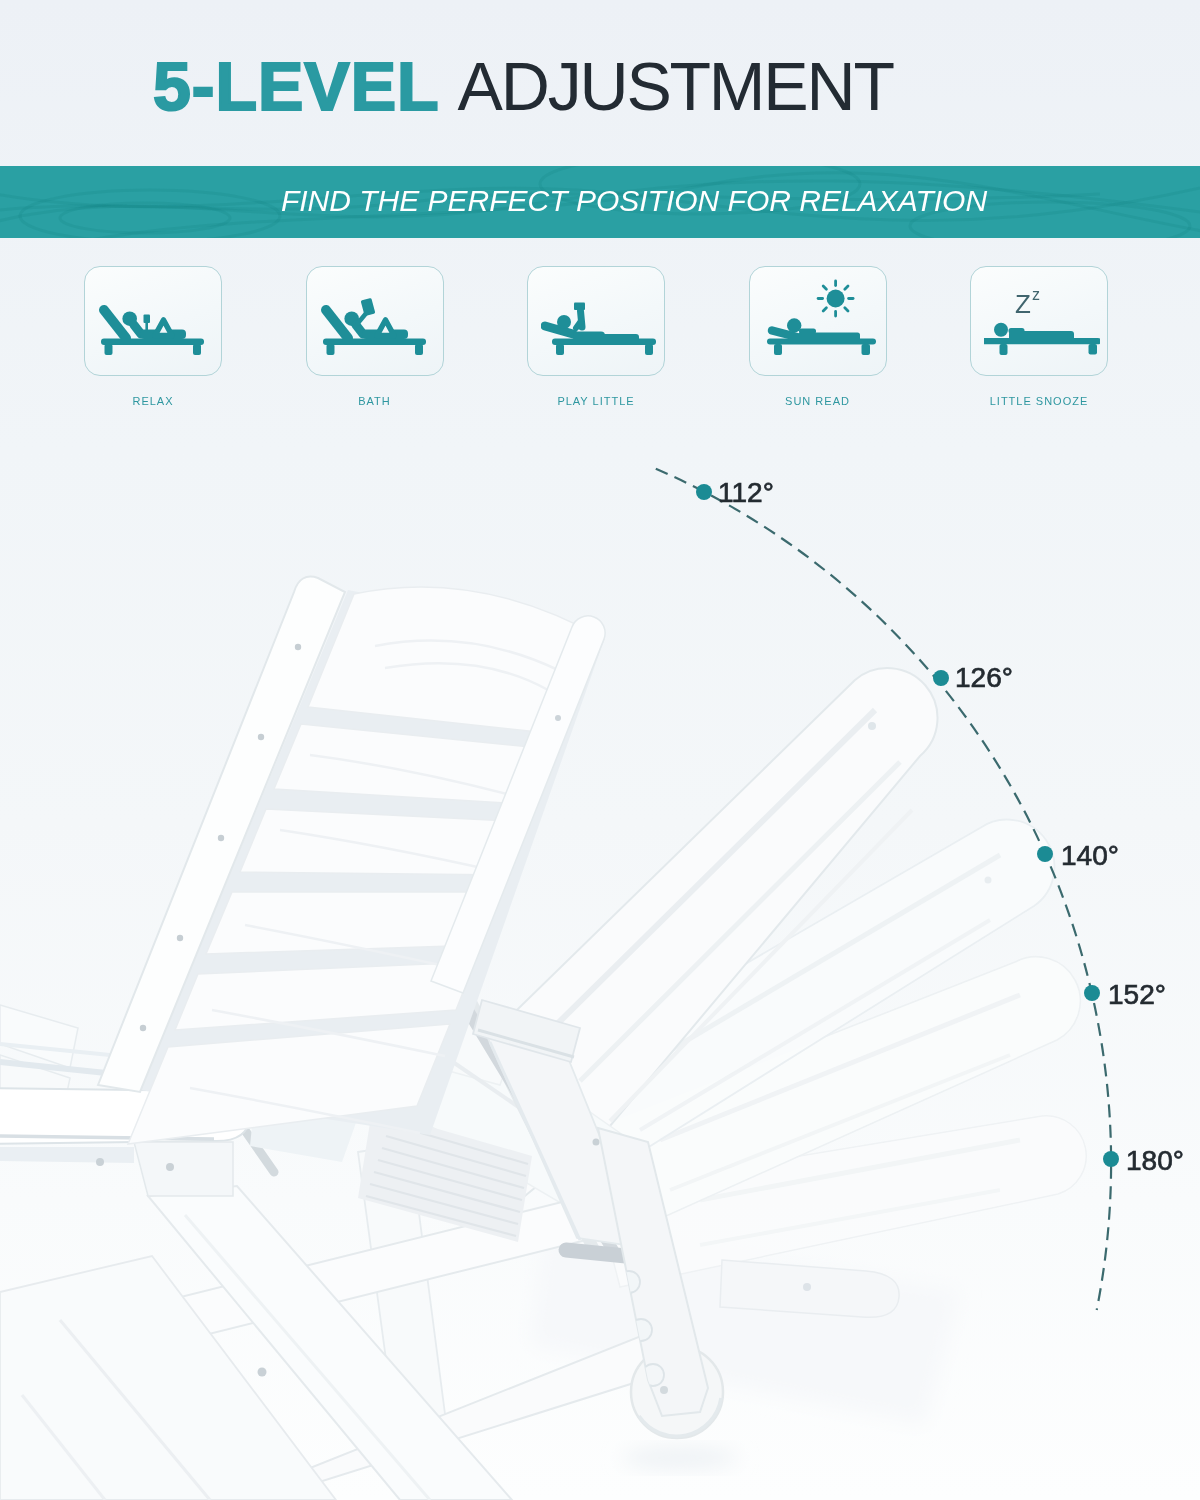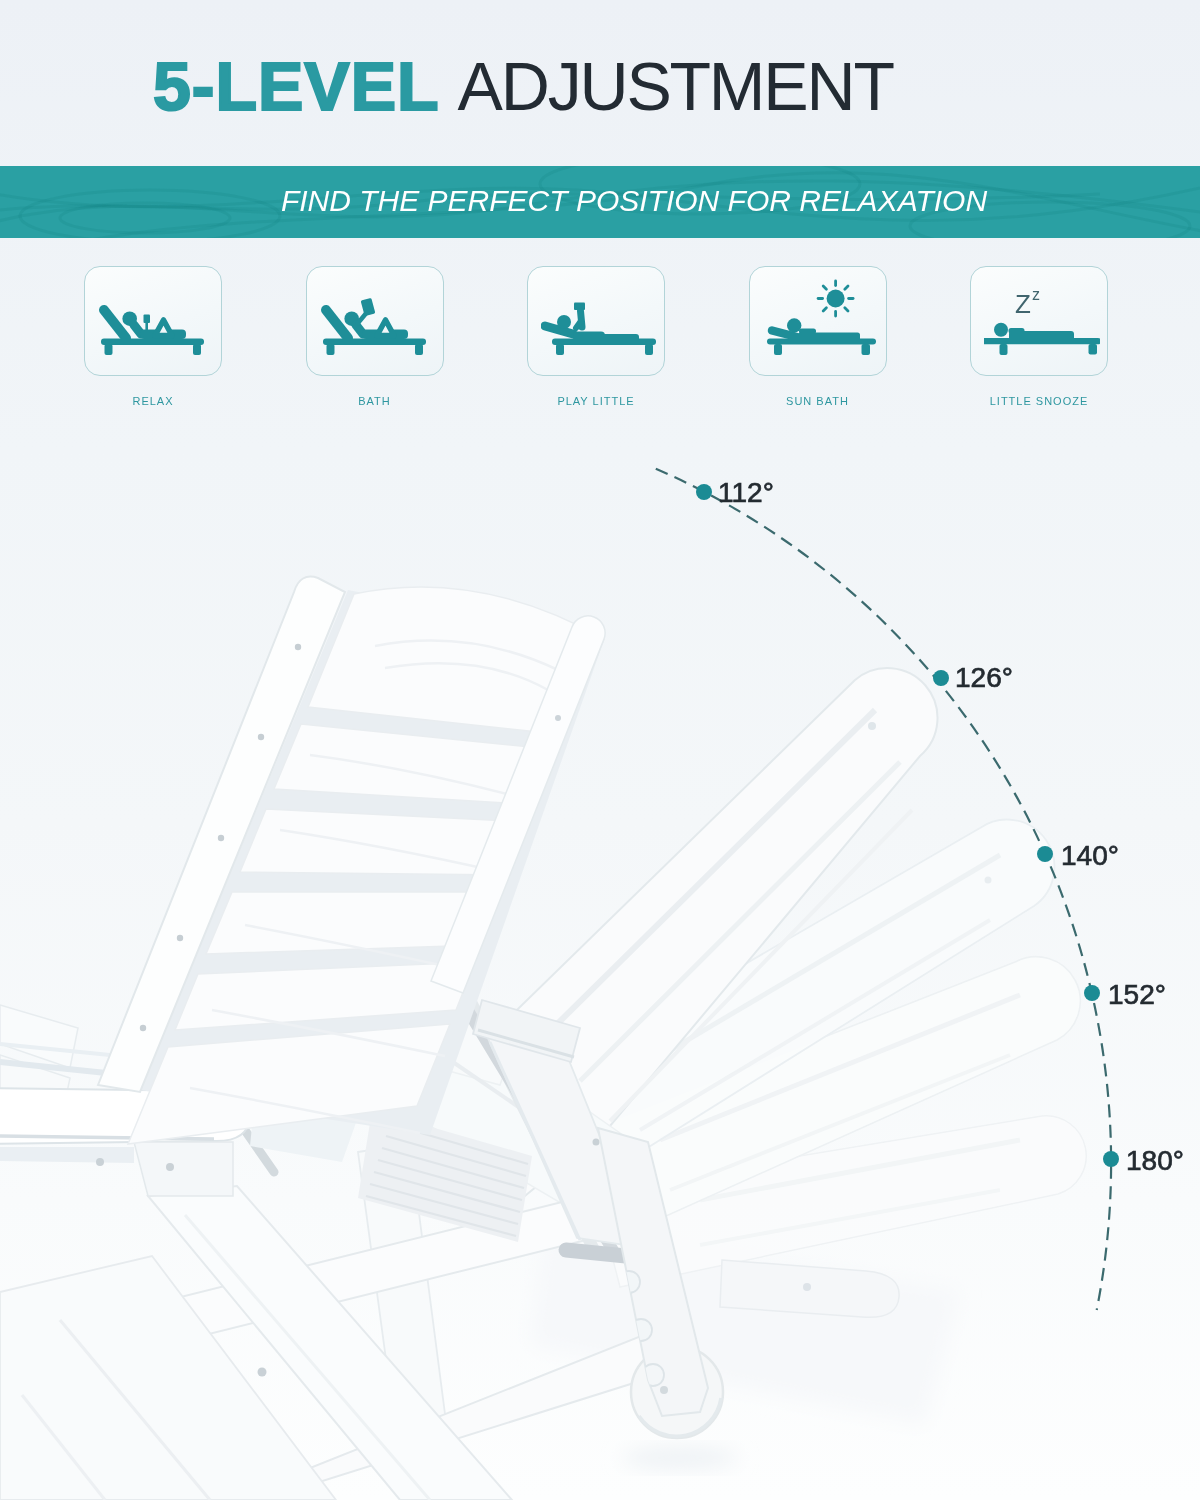--- a/index.html
+++ b/index.html
@@ -114,21 +114,21 @@
       <rect x="-3" y="65" width="120" height="6.2" rx="3"></rect>
       <rect x="15.5" y="71" width="8" height="11" rx="2"></rect>
       <rect x="104.5" y="71" width="8.5" height="10.5" rx="2"></rect>
     </svg>
   </div>
 </div>
 <div class="clabels">
   <div class="clabel">RELAX</div>
   <div class="clabel">BATH</div>
   <div class="clabel">PLAY LITTLE</div>
-  <div class="clabel">SUN BATH</div>
+  <div class="clabel">SUN READ</div>
   <div class="clabel">LITTLE SNOOZE</div>
 </div>
 <svg width="1200" height="1500" viewBox="0 0 1200 1500" style="position:absolute;left:0;top:0" fill="none">
 
   <defs>
       <filter id="b8" x="-30%" y="-30%" width="160%" height="160%">
         <feGaussianBlur stdDeviation="10"></feGaussianBlur>
       </filter>
     </defs>
     <path d="M545,1230 L960,1290 L925,1425 L530,1345 Z" fill="#f6f8fa" filter="url(#b8)"></path>

